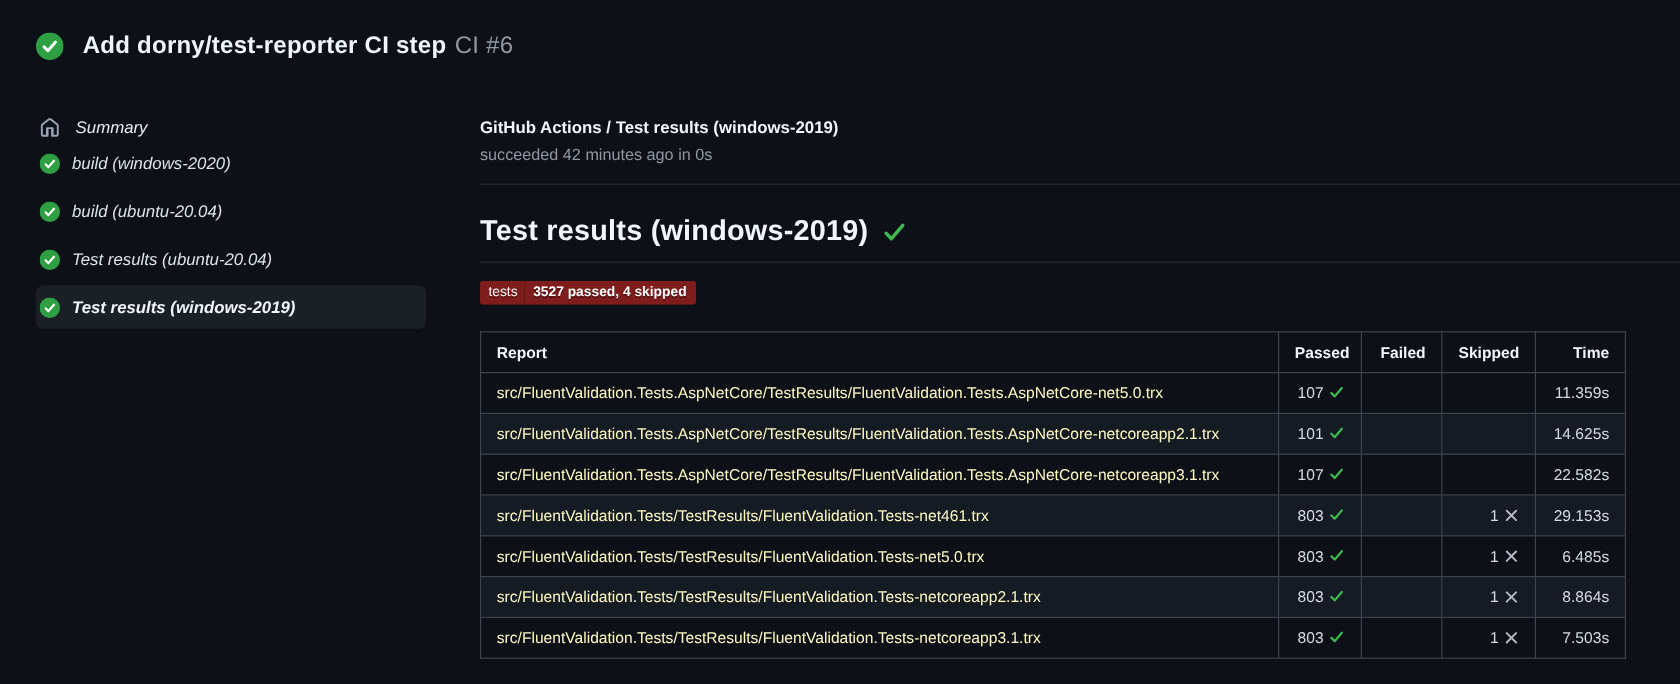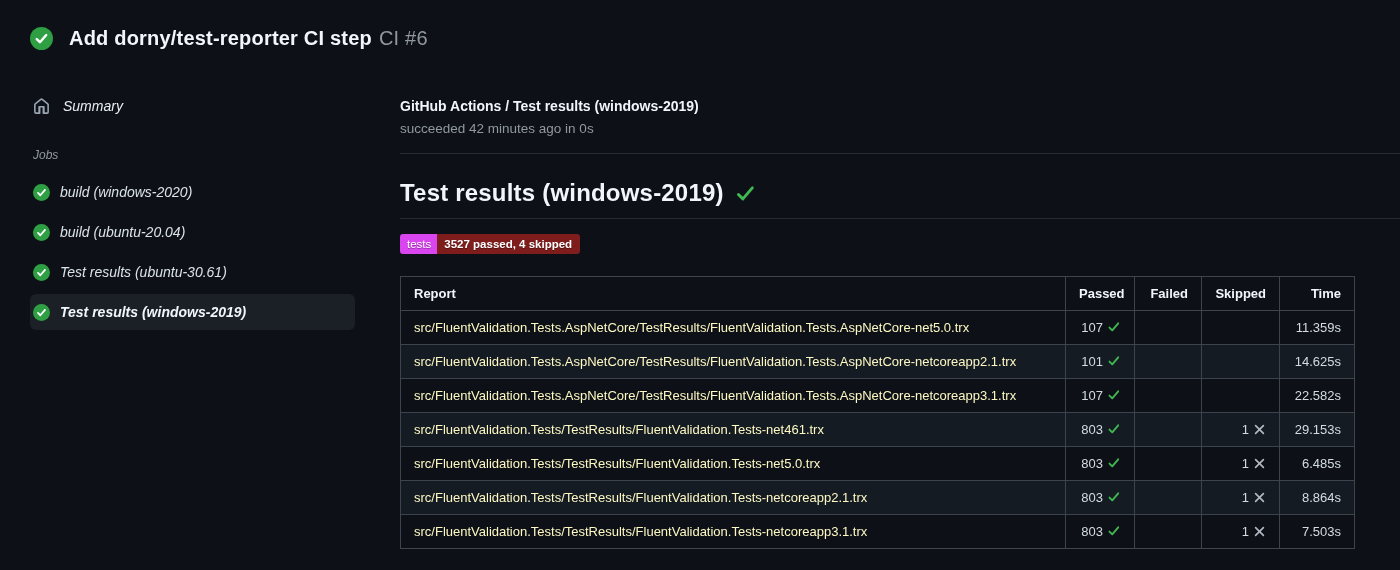--- a/index.html
+++ b/index.html
@@ -44,21 +44,21 @@
 
   .section-title { display:flex; align-items:center; gap:11px; margin:25px -45px 0 0;
                    padding-bottom:11px; border-bottom:1px solid #262c36;
                    font-size:24px; font-weight:700; color:#f0f6fc; letter-spacing:.2px; }
 
   
   .badge-row { margin-top:15px; }
   .badge { display:inline-flex; height:20px; border-radius:3px; overflow:hidden;
            font-size:11.5px; line-height:20px; color:#fff; cursor:pointer;
            text-shadow:0 1px 0 rgba(1,1,1,.35); }
-  .badge .badge-label { background:#d946ef; padding:0 6px 0 7px; }
+  .badge .badge-label { background:#7f1d1d; padding:0 6px 0 7px; }
   .badge .badge-value { background:#7f1d1d; padding:0 8px 0 7px; font-weight:700; }
 
   
   table.report-table { width:100%; margin-top:22px; border-collapse:collapse;
                        font-size:13px; table-layout:fixed; }
   .report-table th, .report-table td { border:1px solid #3d444d; padding:8px 13px;
                                        line-height:17px; white-space:nowrap; overflow:hidden; }
   .report-table th { font-weight:700; color:#f0f6fc; text-align:left; }
   .report-table th.col-num, .report-table td.col-num { text-align:right; }
   .report-table tbody tr:nth-child(even) td { background:#151b23; }
@@ -82,21 +82,20 @@
 
 <div class="content">
   <aside class="sidebar">
     <div class="summary-item">
       <svg width="17" height="17" viewBox="0 0 16 16">
         <path fill="#9aa4b2" d="M6.906.664a1.749 1.749 0 0 1 2.187 0l5.25 4.2c.415.332.657.835.657 1.367v7.019A1.75 1.75 0 0 1 13.25 15h-3.5a.75.75 0 0 1-.75-.75V9h-2v5.25a.75.75 0 0 1-.75.75h-3.5A1.75 1.75 0 0 1 1 13.25V6.23c0-.531.242-1.034.657-1.366l5.25-4.2Zm1.25 1.171a.25.25 0 0 0-.312 0l-5.25 4.2a.25.25 0 0 0-.094.196v7.019c0 .138.112.25.25.25H5v-5.25A.75.75 0 0 1 5.75 7.5h4.5a.75.75 0 0 1 .75.75v5.25h2.25a.25.25 0 0 0 .25-.25V6.23a.25.25 0 0 0-.094-.195l-5.25-4.2Z"></path>
       </svg>
       <span>Summary</span>
     </div>
 
-    <div class="jobs-label">Jobs</div>
 
     <ul class="job-list">
       <li class="job-item">
         <svg width="17" height="17" viewBox="0 0 16 16">
             <circle cx="8" cy="8" r="8" fill="#2ea043"></circle>
             <path d="M4.7 8.4l2.2 2.2 4.4-5" fill="none" stroke="#fff" stroke-width="1.7" stroke-linecap="round" stroke-linejoin="round"></path>
           </svg>
         <span class="job-label">build (windows-2020)</span>
       </li>
       <li class="job-item">
@@ -104,21 +103,21 @@
             <circle cx="8" cy="8" r="8" fill="#2ea043"></circle>
             <path d="M4.7 8.4l2.2 2.2 4.4-5" fill="none" stroke="#fff" stroke-width="1.7" stroke-linecap="round" stroke-linejoin="round"></path>
           </svg>
         <span class="job-label">build (ubuntu-20.04)</span>
       </li>
       <li class="job-item">
         <svg width="17" height="17" viewBox="0 0 16 16">
             <circle cx="8" cy="8" r="8" fill="#2ea043"></circle>
             <path d="M4.7 8.4l2.2 2.2 4.4-5" fill="none" stroke="#fff" stroke-width="1.7" stroke-linecap="round" stroke-linejoin="round"></path>
           </svg>
-        <span class="job-label">Test results (ubuntu-30.61)</span>
+        <span class="job-label">Test results (ubuntu-20.04)</span>
       </li>
       <li class="job-item selected">
         <svg width="17" height="17" viewBox="0 0 16 16">
             <circle cx="8" cy="8" r="8" fill="#2ea043"></circle>
             <path d="M4.7 8.4l2.2 2.2 4.4-5" fill="none" stroke="#fff" stroke-width="1.7" stroke-linecap="round" stroke-linejoin="round"></path>
           </svg>
         <span class="job-label">Test results (windows-2019)</span>
       </li>
     </ul>
   </aside>

